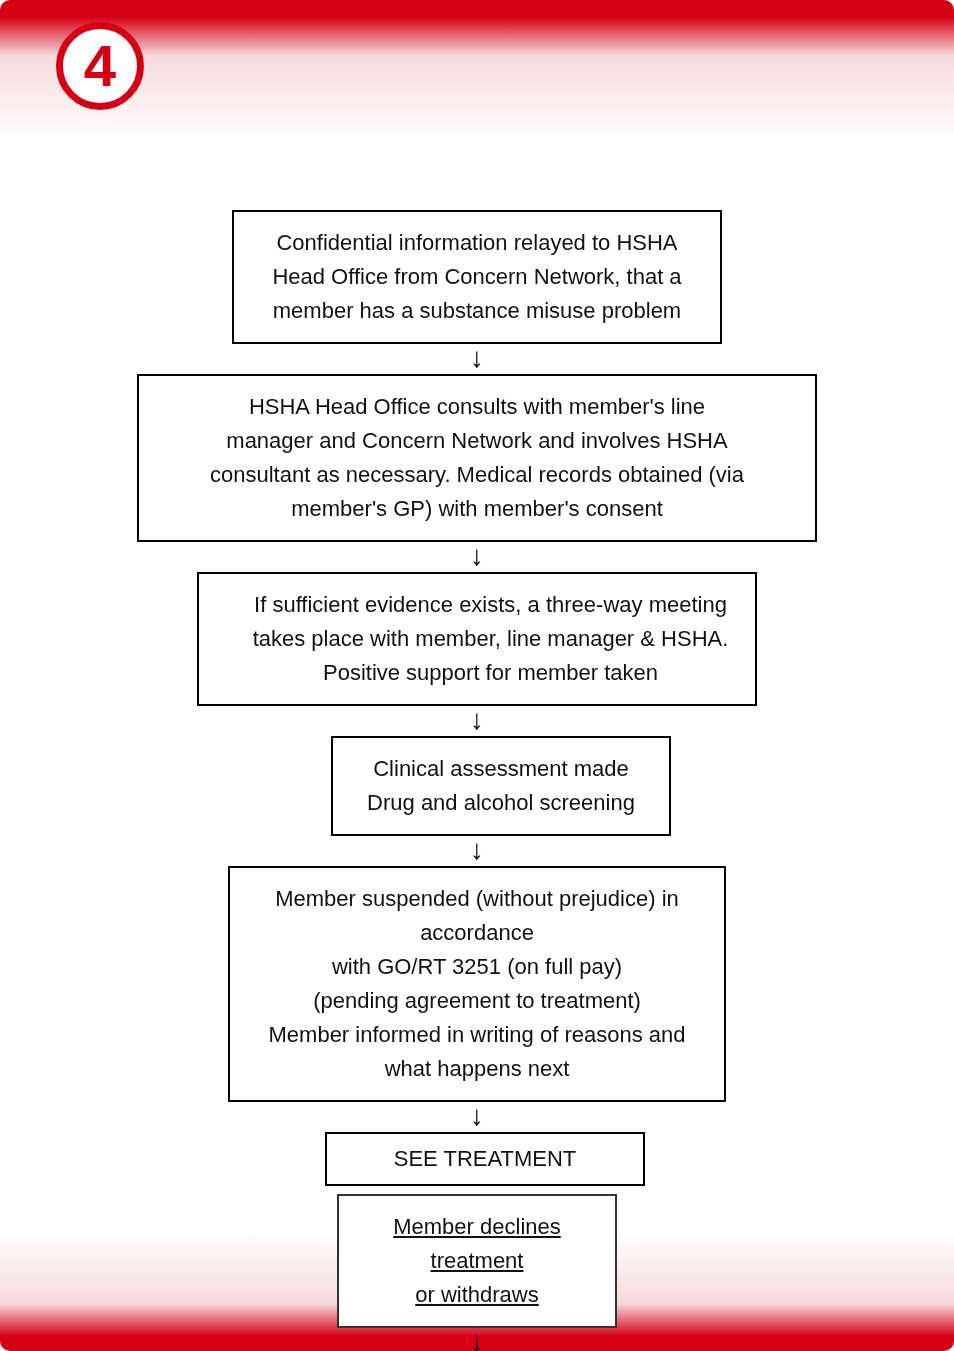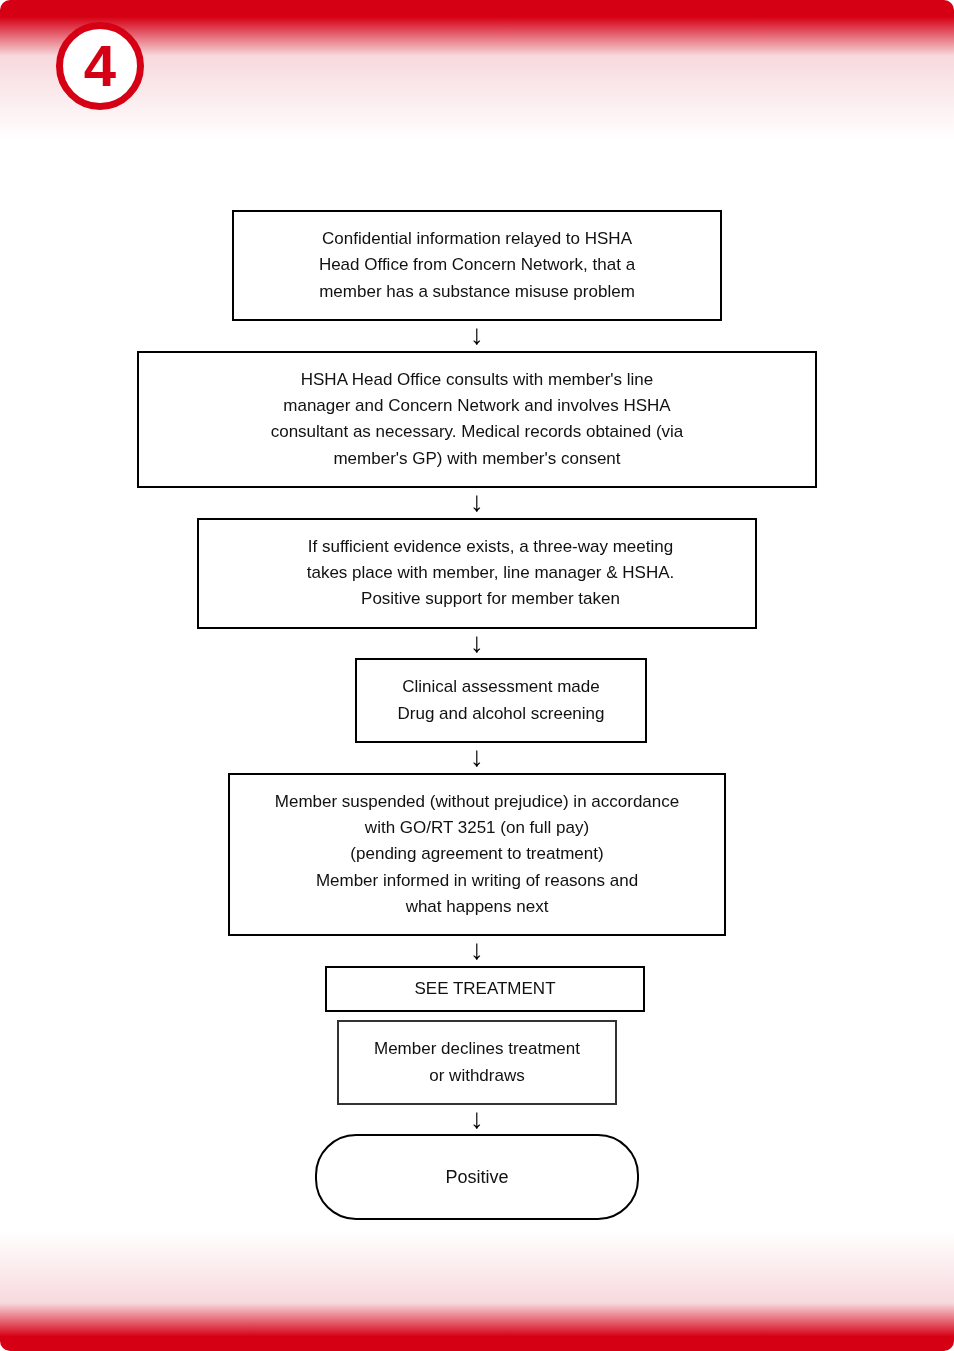--- a/index.html
+++ b/index.html
@@ -3,28 +3,28 @@
 <meta charset="utf-8">
 <style>
   html,body{margin:0;padding:0;background:#fff;font-family:Helvetica,Arial,sans-serif;color:#111;}
   .page{width:954px;height:1351px;position:relative;margin:0 auto;overflow:hidden;}
   .grad-top{position:absolute;left:0;right:0;top:0;height:140px;background:linear-gradient(to bottom,#d60015 0%,#d60015 12%,#f7d9dd 40%,#ffffff 100%);border-top-left-radius:10px;border-top-right-radius:10px;}
   .grad-bot{position:absolute;left:0;right:0;bottom:0;height:120px;background:linear-gradient(to top,#d60015 0%,#d60015 12%,#f7d9dd 40%,#ffffff 100%);border-bottom-left-radius:10px;border-bottom-right-radius:10px;}
   .badge{position:absolute;left:56px;top:22px;width:88px;height:88px;border-radius:50%;background:#fff;border:7px solid #d60015;box-sizing:border-box;display:flex;align-items:center;justify-content:center;}
   .badge span{font-family:Arial Black,Arial,sans-serif;font-weight:900;font-size:58px;color:#d60015;line-height:1;}
   .heading{position:absolute;left:70px;top:150px;font-size:32px;font-weight:700;}
   .flow{position:absolute;left:0;right:0;top:210px;display:flex;flex-direction:column;align-items:center;}
-  .box{border:2px solid #000;background:#fff;padding:14px 18px;text-align:center;font-size:17px;line-height:1.55;box-sizing:border-box;}
+  .box{border:2px solid #000;background:#fff;padding:14px 18px;text-align:center;font-size:22px;line-height:1.55;box-sizing:border-box;}
   .w490{width:490px;}
   .w570{width:680px;}
   .w560{width:560px;padding-left:45px;}
-  .w340{width:292px;margin-left:48px;}
+  .w340{width:340px;margin-left:48px;}
   .w550{width:498px;}
   .w320{width:320px;padding:8px 19px;margin-left:16px;}
-  .w280{width:280px;border:2px solid #333;}
+  .w280{width:280px;border:2px solid #333;text-decoration:underline;}
   .arrow{font-size:28px;line-height:0.7;color:#000;font-weight:900;margin:4px 0 6px;}
   .gap7{height:8px;}
   .terminator{width:320px;height:82px;border:2px solid #000;border-radius:41px;display:flex;align-items:center;justify-content:center;font-size:18px;}
 </style>
 </head>
 <body>
 
 <div class="page">
   <div class="grad-top"></div>
   <div class="grad-bot"></div>

